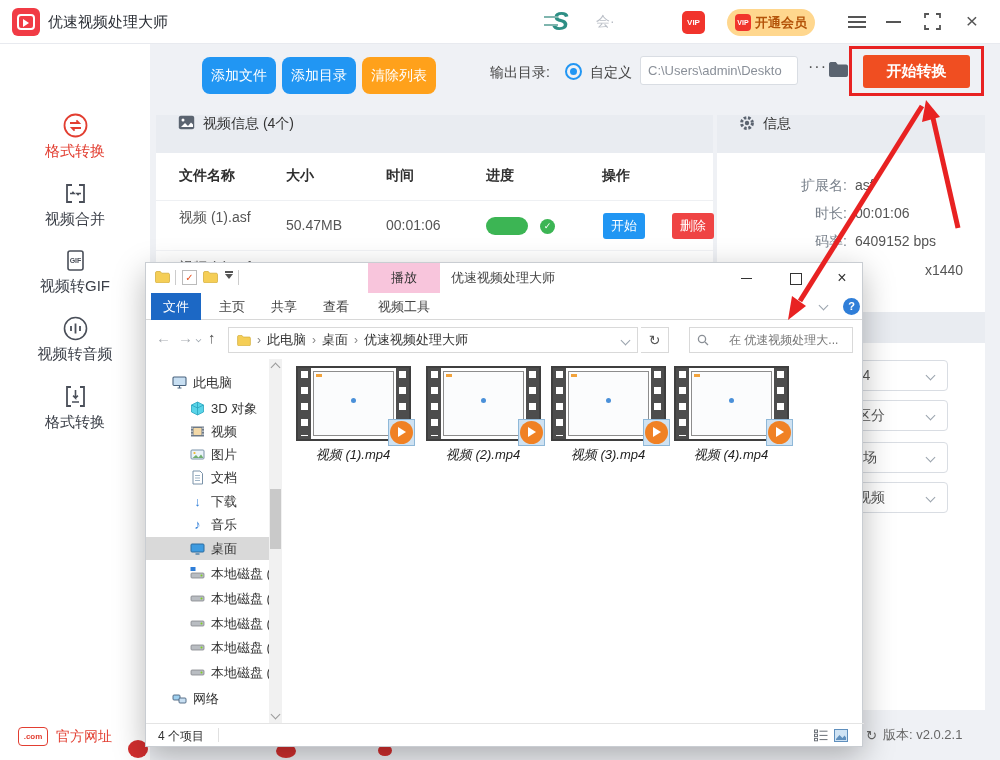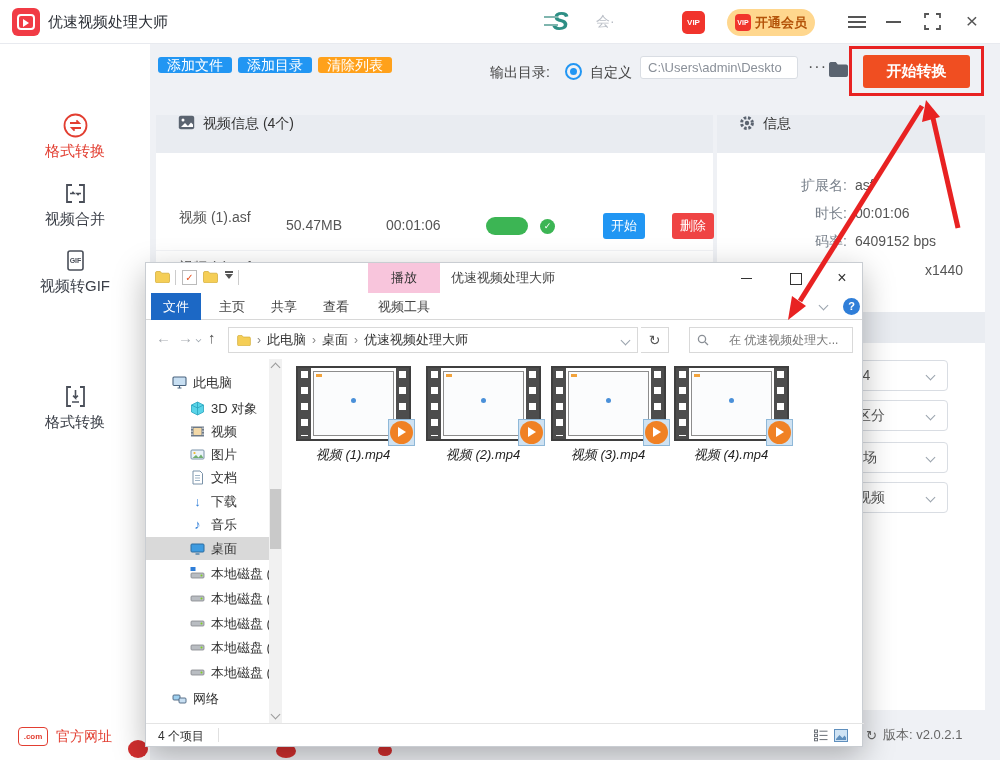--- a/index.html
+++ b/index.html
@@ -29,29 +29,29 @@
 
   .app-sidebar { position:absolute; left:0; top:44px; width:150px; height:716px; background:#fff; z-index:1; }
   .side-item { position:absolute; left:0; width:150px; height:62px; text-align:center; cursor:pointer; color:#3c4049; }
   .side-item .lbl { display:block; margin-top:3px; font-size:15px; }
   .side-item.active { color:#e23e31; }
   .site-link { position:absolute; left:18px; top:683px; display:flex; align-items:center; gap:8px; cursor:pointer; }
   .com-ic { width:30px; height:19px; border:1.6px solid #e23e31; border-radius:4px; color:#e23e31; font-size:8px; font-weight:bold; text-align:center; line-height:17px; }
   .site-link .lbl { color:#e23e31; font-size:14px; }
 
   
-  .btn { position:absolute; top:57px; width:74px; height:16px; border:none; border-radius:3px; color:#fff; font-size:14px; cursor:pointer; font-family:inherit; }
+  .btn { position:absolute; top:57px; width:74px; height:37px; border:none; border-radius:8px; color:#fff; font-size:14px; cursor:pointer; font-family:inherit;margin-left:44px; }
   .btn.b1 { left:158px; background:#2196f3; }
   .btn.b2 { left:238px; background:#2196f3; }
   .btn.b3 { left:318px; background:#ffa11b; }
   .out-label { position:absolute; left:490px; top:64px; font-size:14px; color:#444; }
   .radio { position:absolute; left:565px; top:63px; width:17px; height:17px; border:2px solid #2196f3; border-radius:50%; }
   .radio:before { content:""; position:absolute; left:3px; top:3px; width:7px; height:7px; border-radius:50%; background:#2196f3; }
   .radio-lbl { position:absolute; left:590px; top:64px; font-size:14px; color:#444; }
-  .path-input { position:absolute; left:640px; top:56px; width:158px; height:23px; border:1px solid #d9dde3; border-radius:3px; background:#fff; font-size:13px; color:#8a9099; padding:0 7px; font-family:inherit; }
+  .path-input { position:absolute; left:640px; top:56px; width:158px; height:29px; border:1px solid #d9dde3; border-radius:3px; background:#fff; font-size:13px; color:#8a9099; padding:0 7px; font-family:inherit; }
   .dots { position:absolute; left:808px; top:58px; font-size:16px; color:#555; letter-spacing:1px; cursor:pointer; }
   .folder-btn { position:absolute; left:828px; top:61px; cursor:pointer; }
   .red-outline { position:absolute; left:849px; top:46px; width:135px; height:50px; border:3px solid #e82222; z-index:21; }
   .btn-convert { position:absolute; left:863px; top:55px; width:107px; height:33px; background:#f04e21; border:none; border-radius:3px; color:#fff; font-size:15px; font-weight:bold; cursor:pointer; font-family:inherit; }
 
   
   .table-panel { position:absolute; left:156px; top:115px; width:557px; height:595px; background:#fff; }
   .panel-band { position:absolute; left:0; top:0; width:100%; height:38px; background:#e9ecf1; display:flex; gap:8px; padding-left:22px; font-size:14px; color:#333; }
   .thead span { position:absolute; top:14px; font-size:14px; font-weight:bold; color:#2f2f2f; }
   .thead { position:absolute; left:0; top:38px; width:100%; height:48px; border-bottom:1px solid #eef0f3; }
@@ -192,20 +192,27 @@
         </svg>
       <span class="lbl">视频合并</span>
     </div>
     <div class="side-item" style="top:203px">
       <svg class="icon" width="27" height="27" viewBox="0 0 27 27" style="margin:0 auto">
           <rect x="6" y="4" width="15" height="19" rx="2" fill="none" stroke="#4a4f59" stroke-width="1.6"></rect>
           <text x="13.5" y="16" text-anchor="middle" font-size="7" font-weight="bold" fill="#4a4f59">GIF</text>
         </svg>
       <span class="lbl">视频转GIF</span>
     </div>
+    <div class="side-item" style="top:271px">
+      <svg class="icon" width="27" height="27" viewBox="0 0 27 27" style="margin:0 auto">
+          <circle cx="13.5" cy="13.5" r="11" fill="none" stroke="#4a4f59" stroke-width="1.6"></circle>
+          <path d="M9 11v5 M13.5 8.5v10 M18 11v5" stroke="#4a4f59" stroke-width="1.8"></path>
+        </svg>
+      <span class="lbl">视频转音频</span>
+    </div>
     <div class="side-item" style="top:339px">
       <svg class="icon" width="27" height="27" viewBox="0 0 27 27" style="margin:0 auto">
           <path d="M9 4H5v19h4 M18 4h4v19h-4" fill="none" stroke="#4a4f59" stroke-width="1.8"></path>
           <path d="M13.5 7v8l-2.4-2.4 M13.5 15l2.4-2.4 M10 19h7" fill="none" stroke="#4a4f59" stroke-width="1.6"></path>
         </svg>
       <span class="lbl">格式转换</span>
     </div>
     <div class="site-link">
       <span class="com-ic">.com</span>
       <span class="lbl">官方网址</span>
@@ -229,20 +236,27 @@
   <button class="btn-convert">开始转换</button>
 
   <div class="table-panel">
     <div class="panel-band">
       <svg class="icon" width="17" height="15" viewBox="0 0 17 15">
           <rect x="0.8" y="0.8" width="15.4" height="13.4" rx="2" fill="#5b6470"></rect>
           <circle cx="5" cy="5" r="1.5" fill="#fff"></circle>
           <path d="M3 12l4-4 3 3 3-3.5 2 2V12z" fill="#fff"></path>
         </svg>
       <span>视频信息 (4个)</span>
+    </div>
+    <div class="thead">
+      <span class="h0">文件名称</span>
+      <span class="h1">大小</span>
+      <span class="h2">时间</span>
+      <span class="h3">进度</span>
+      <span class="h4">操作</span>
     </div>
     <div class="trow row1">
       <span class="cell-name">视频 (1).asf</span>
       <span class="cell-size">50.47MB</span>
       <span class="cell-time">00:01:06</span>
       <span class="pill"></span>
       <span class="pcheck">✓</span>
       <button class="act start">开始</button>
       <button class="act del">删除</button>
     </div>

